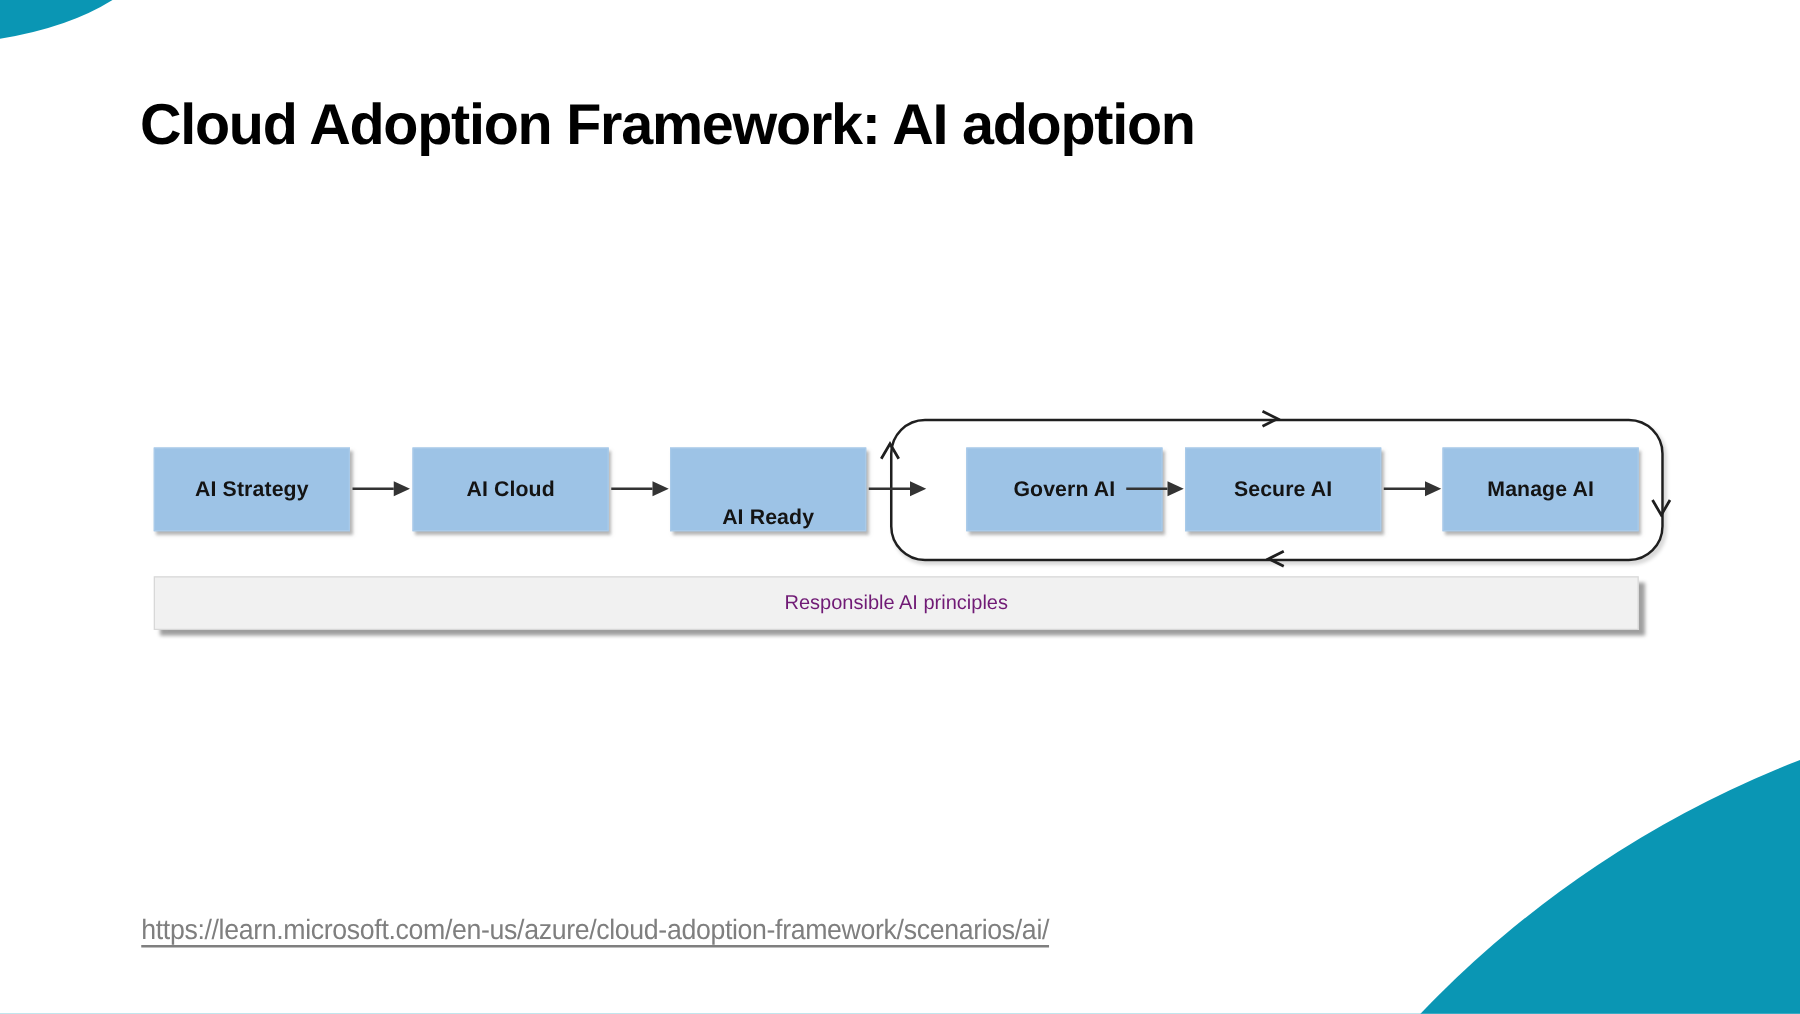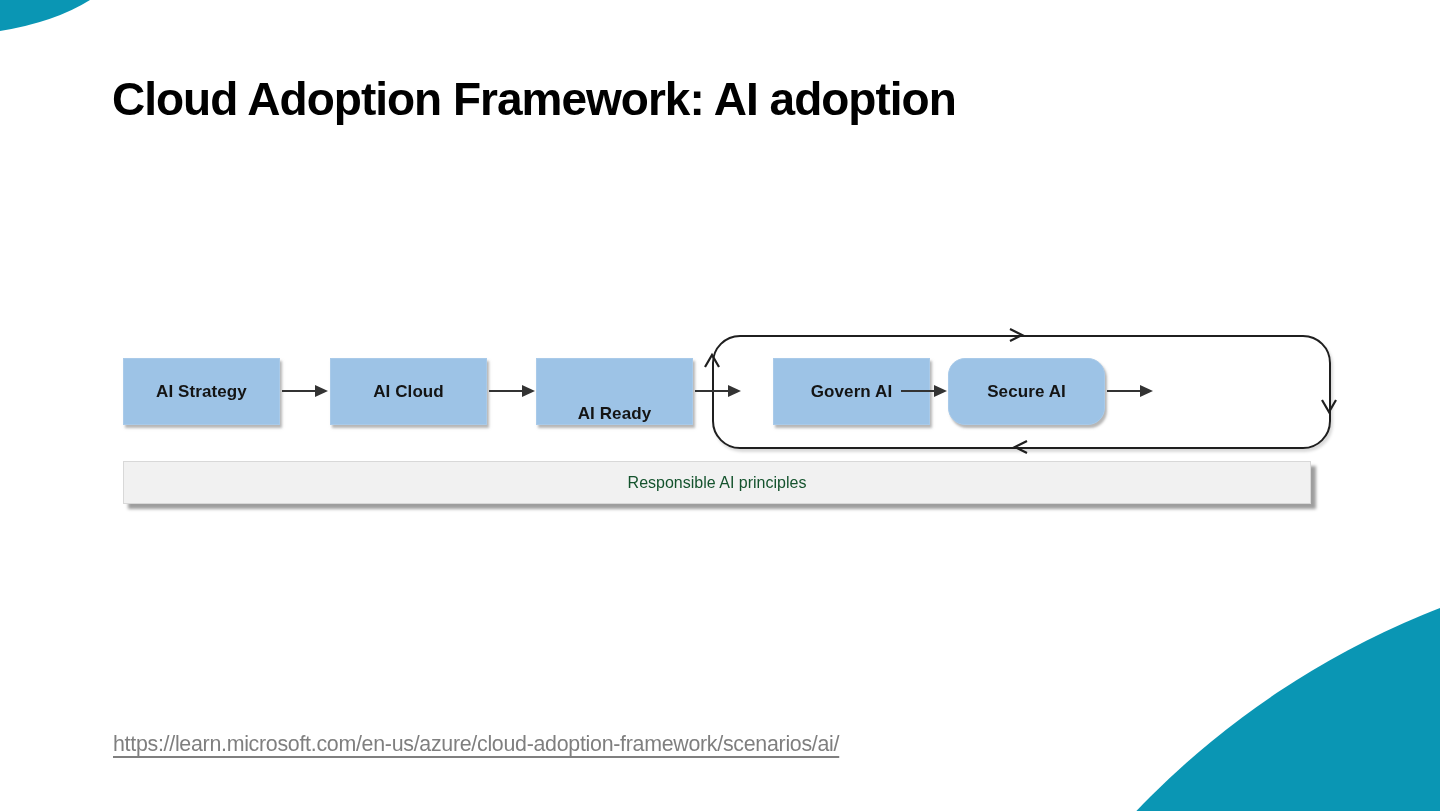--- a/index.html
+++ b/index.html
@@ -50,42 +50,42 @@
     border: 1px solid #a9cae9;
     box-sizing: border-box;
     box-shadow: 2px 3px 2.5px rgba(110,110,110,0.5);
     display: flex; align-items: center; justify-content: center;
   }
   .stage-box span {
     font-size: 17px; font-weight: 700; color: #141414;
     letter-spacing: 0.1px; white-space: nowrap;
   }
   .b1 { left: 123px; } .b2 { left: 330px; } .b3 { left: 536px; align-items: flex-end; }
-  .b4 { left: 726px; margin-left: 47px; } .b5 { left: 948px; border-radius: 17px; } .b6 { left: 1154px; }
+  .b4 { left: 726px; margin-left: 47px; } .b5 { left: 948px; } .b6 { left: 1154px; }
   .flow-arrow { position: absolute; top: 384px; width: 46px; height: 14px; display: flex; align-items: center; }
   .flow-arrow .shaft { flex: 1; height: 2.5px; background: #333333; }
   .flow-arrow .head {
     width: 0; height: 0;
     border-left: 13px solid #333333;
     border-top: 6.5px solid transparent;
     border-bottom: 6.5px solid transparent;
   }
   .a1 { left: 282px; } .a2 { left: 489px; } .a3 { left: 695px; }
   .a4 { left: 901px; } .a5 { left: 1107px; }
   .banner {
     position: absolute;
     left: 123px; top: 461px;
     width: 1188px; height: 43px;
     background: #f1f1f1;
     border: 1px solid #d8d8d8;
     box-sizing: border-box;
     box-shadow: 5px 5px 3px rgba(0,0,0,0.38);
     display: flex; align-items: center; justify-content: center;
   }
-  .banner span { font-size: 16px; color: #14532d; }
+  .banner span { font-size: 16px; color: #701a75; }
   .source-link {
     position: absolute;
     left: 113px; top: 731px;
     font-size: 22.5px;
     letter-spacing: -0.3px;
     color: #7f7f7f;
     text-decoration: underline;
     text-decoration-thickness: 1.5px;
     text-underline-offset: 5px;
     transform: scaleX(0.95);
@@ -126,20 +126,23 @@
   </div>
   <div class="stage-box b3">
     <span>AI Ready</span>
   </div>
   <div class="stage-box b4">
     <span>Govern AI</span>
   </div>
   <div class="stage-box b5">
     <span>Secure AI</span>
   </div>
+  <div class="stage-box b6">
+    <span>Manage AI</span>
+  </div>
 
   <div class="flow-arrow a1">
       <div class="shaft"></div>
       <div class="head"></div>
     </div>
   <div class="flow-arrow a2">
       <div class="shaft"></div>
       <div class="head"></div>
     </div>
   <div class="flow-arrow a3">

